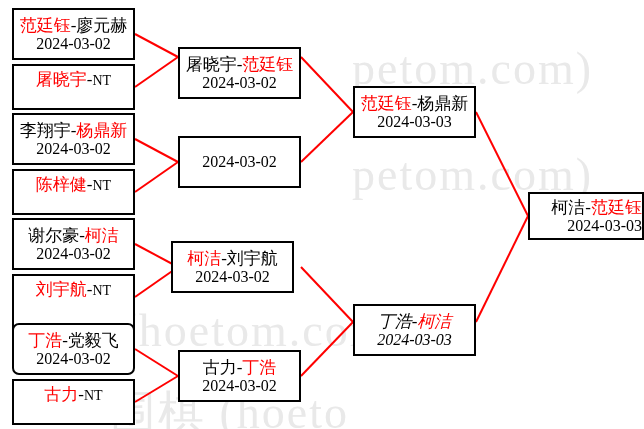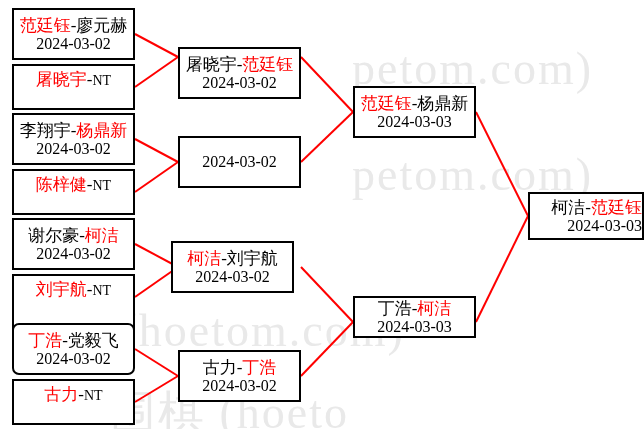--- a/index.html
+++ b/index.html
@@ -143,21 +143,21 @@
         <div class="date">2024-03-02</div>
       </div>
       <div class="match" style="left: 178px; top: 350px; width: 123px; height: 52px;">
         <div class="players"><span class="p-dark">古力</span><span class="sep">-</span><span class="p-red">丁浩</span></div>
         <div class="date">2024-03-02</div>
       </div>
       <div class="match" style="left: 353px; top: 86px; width: 123px; height: 52px;">
         <div class="players"><span class="p-red">范廷钰</span><span class="sep">-</span><span class="p-dark">杨鼎新</span></div>
         <div class="date">2024-03-03</div>
       </div>
-      <div class="match" style="left: 353px; top: 296px; width: 123px; height: 42px;">
+      <div class="match" style="left: 353px; top: 304px; width: 123px; height: 52px; font-style: italic;">
         <div class="players"><span class="p-dark">丁浩</span><span class="sep">-</span><span class="p-red">柯洁</span></div>
         <div class="date">2024-03-03</div>
       </div>
       <div class="match" style="left: 528px; top: 192px; width: 116px; height: 48px; align-items: flex-end;">
         <div class="players"><span class="p-dark">柯洁</span><span class="sep">-</span><span class="p-red">范廷钰</span></div>
         <div class="date">2024-03-03</div>
       </div>
     </div>
 
 </div>

